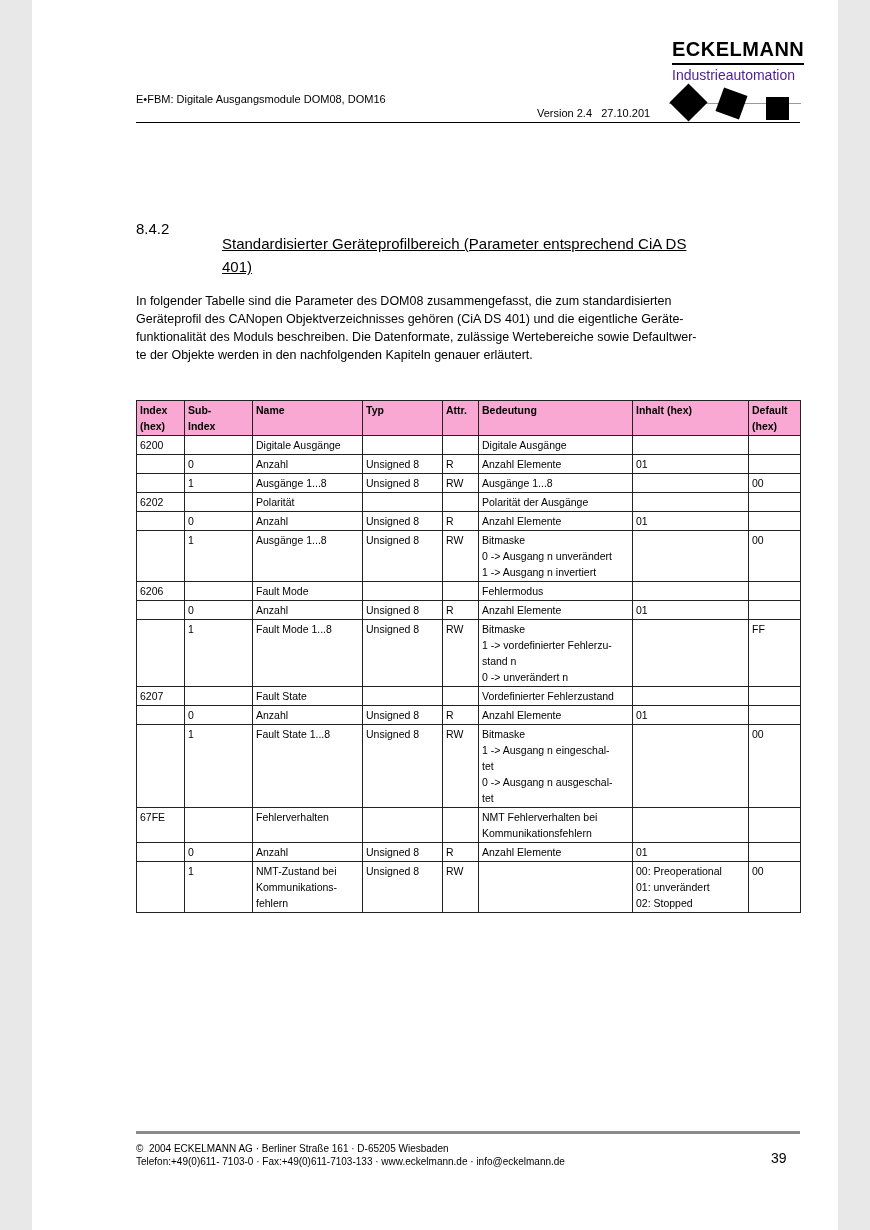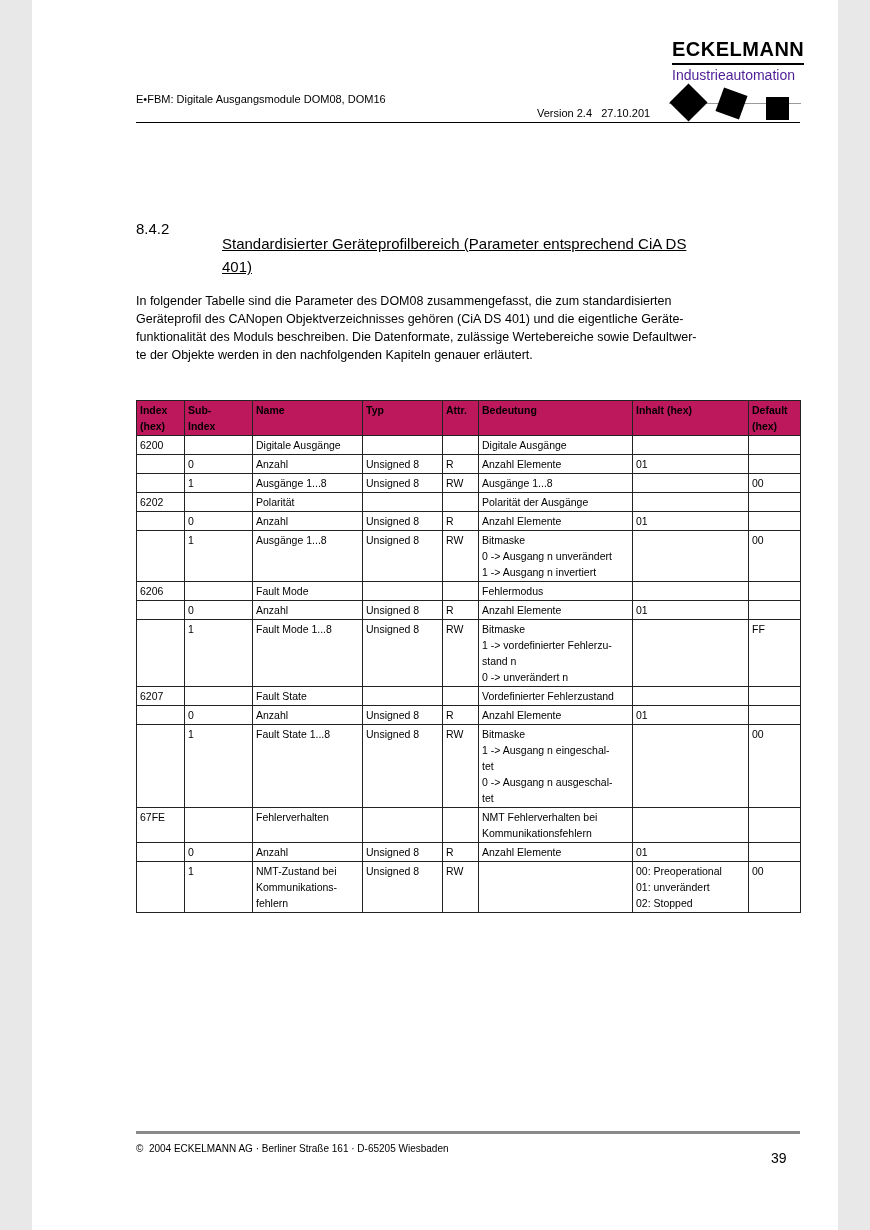--- a/index.html
+++ b/index.html
@@ -44,21 +44,21 @@
   }
 
   
   .table-wrap { position:absolute; left:104px; top:400px; }
   table.param-table { border-collapse:collapse; table-layout:fixed; width:664px; }
   .param-table th, .param-table td {
     border:1px solid #222; vertical-align:top; text-align:left;
     padding:1px 3px; font-size:10.5px; line-height:16px; white-space:pre-line;
     overflow:hidden;
   }
-  .param-table th { background:#be185d; font-weight:bold; }
+  .param-table th { background:#f9a8d4; font-weight:bold; }
 
   
   .footer-rule { position:absolute; left:104px; top:1131px; width:664px; height:3px; background:#8a8a8a; }
   .footer-line1 { position:absolute; left:104px; top:1142px; font-size:10px; line-height:13px; white-space:pre; }
   .footer-line2 { position:absolute; left:104px; top:1155px; font-size:10px; line-height:13px; white-space:pre; }
   .page-number  { position:absolute; left:739px; top:1150px; width:34px; text-align:left; font-size:14px; }
 </style>
 </head>
 <body>
 
@@ -279,15 +279,16 @@
 01: unverändert
 02: Stopped</td>
             <td>00</td>
           </tr>
         </tbody>
     </table>
   </div>
 
   <div class="footer-rule"></div>
   <div class="footer-line1">©  2004 ECKELMANN AG · Berliner Straße 161 · D-65205 Wiesbaden</div>
+  <div class="footer-line2">Telefon:+49(0)611- 7103-0 · Fax:+49(0)611-7103-133 · www.eckelmann.de · info@eckelmann.de</div>
   <div class="page-number">39</div>
 
 </div>
 
 </body></html>

